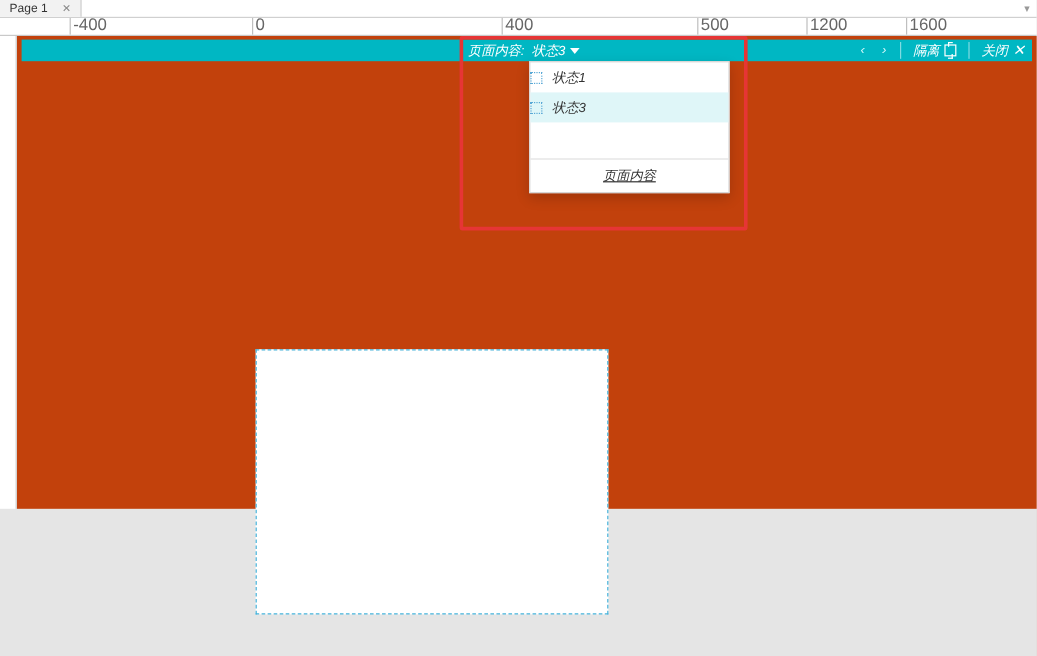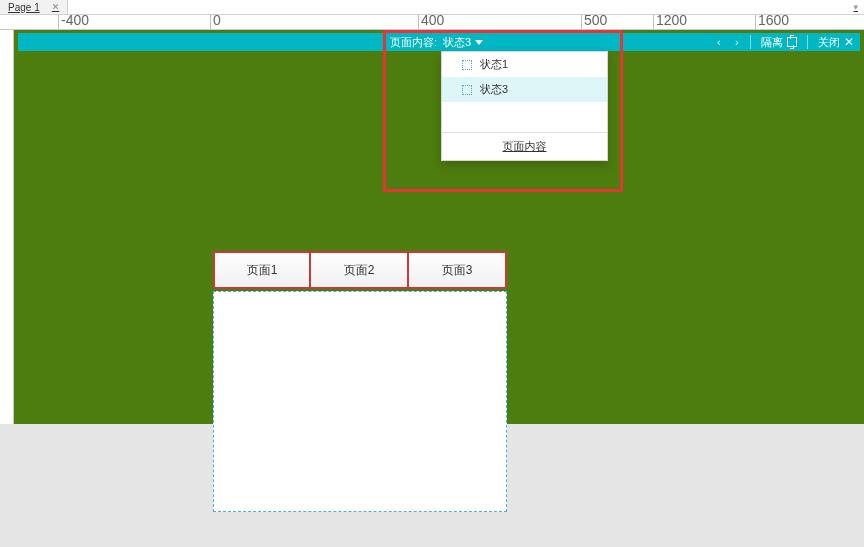--- a/index.html
+++ b/index.html
@@ -7,21 +7,20 @@
 
   
   .page-tabs {
     height: 15px;
     background: #ffffff;
     border-bottom: 1px solid #d0d0d0;
     display: flex;
     align-items: center;
     font-size: 10px;
     color: #333;
-    text-decoration: underline;
   }
   .page-tab {
     padding: 0 8px;
     height: 100%;
     display: flex;
     align-items: center;
     background: #f2f2f2;
     border-right: 1px solid #d0d0d0;
   }
   .page-tab .close-x { margin-left: 12px; color: #888; font-size: 9px; }
@@ -49,21 +48,22 @@
     border-left: 1px solid #bfbfbf;
     padding-left: 2px;
     line-height: 11px;
   }
 
   .stage {
     position: relative;
     width: 850px;  
     height: 394px;
     margin-left: 14px;
-    background: #4d7c0f;
+    background: #c2410c;
+    font-style: italic;
   }
   .vertical-ruler {
     position: absolute;
     left: -14px;
     top: 0;
     width: 14px;
     height: 100%;
     background: #fff;
     border-right: 1px solid #c9c9c9;
   }
@@ -155,21 +155,21 @@
     background: #ffffff;
     border: 1px solid #d6d6d6;
     box-shadow: 0 4px 10px rgba(0,0,0,0.18);
     font-size: 11px;
     color: #333;
   }
   .dropdown .opt {
     display: flex;
     align-items: center;
     gap: 8px;
-    padding: 5px 20px;
+    padding: 5px 0;
     cursor: pointer;
   }
   .dropdown .opt.selected { background: #dff6f8; }
   .dropdown .opt .sq {
     width: 10px; height: 10px;
     border: 1px dotted #5aa9d6;
   }
   .dropdown .spacer { height: 30px; }
   .dropdown .add {
     border-top: 1px solid #e0e0e0;
@@ -220,21 +220,21 @@
     <span class="close-x">✕</span>
   </div>
   <span class="chev">▾</span>
 </div>
 
 <div class="ruler">
   <span class="tick" style="left:58px">-400</span>
   <span class="tick" style="left:210px">0</span>
   <span class="tick" style="left:418px">400</span>
   <span class="tick" style="left:581px">500</span>
-  <span class="tick" style="left:653px">1200</span>
+  <span class="tick" style="left:672px">1200</span>
   <span class="tick" style="left:755px">1600</span>
 </div>
 
 <div class="stage">
   <div class="vertical-ruler"></div>
 
   <div class="control-bar">
     <span class="label">页面内容:</span>
     <span class="dropdown-trigger">
       <span>状态3</span>
@@ -264,20 +264,15 @@
     <div class="opt selected">
       <span class="sq"></span>
       <span>状态3</span>
     </div>
     <div class="spacer"></div>
     <div class="add">页面内容</div>
   </div>
 
   <div class="highlight-box"></div>
 
-  <div class="tabs-row">
-    <div class="tab">页面1</div>
-    <div class="tab">页面2</div>
-    <div class="tab">页面3</div>
-  </div>
 
   <div class="content-panel"></div>
 </div>
 
 </body></html>

